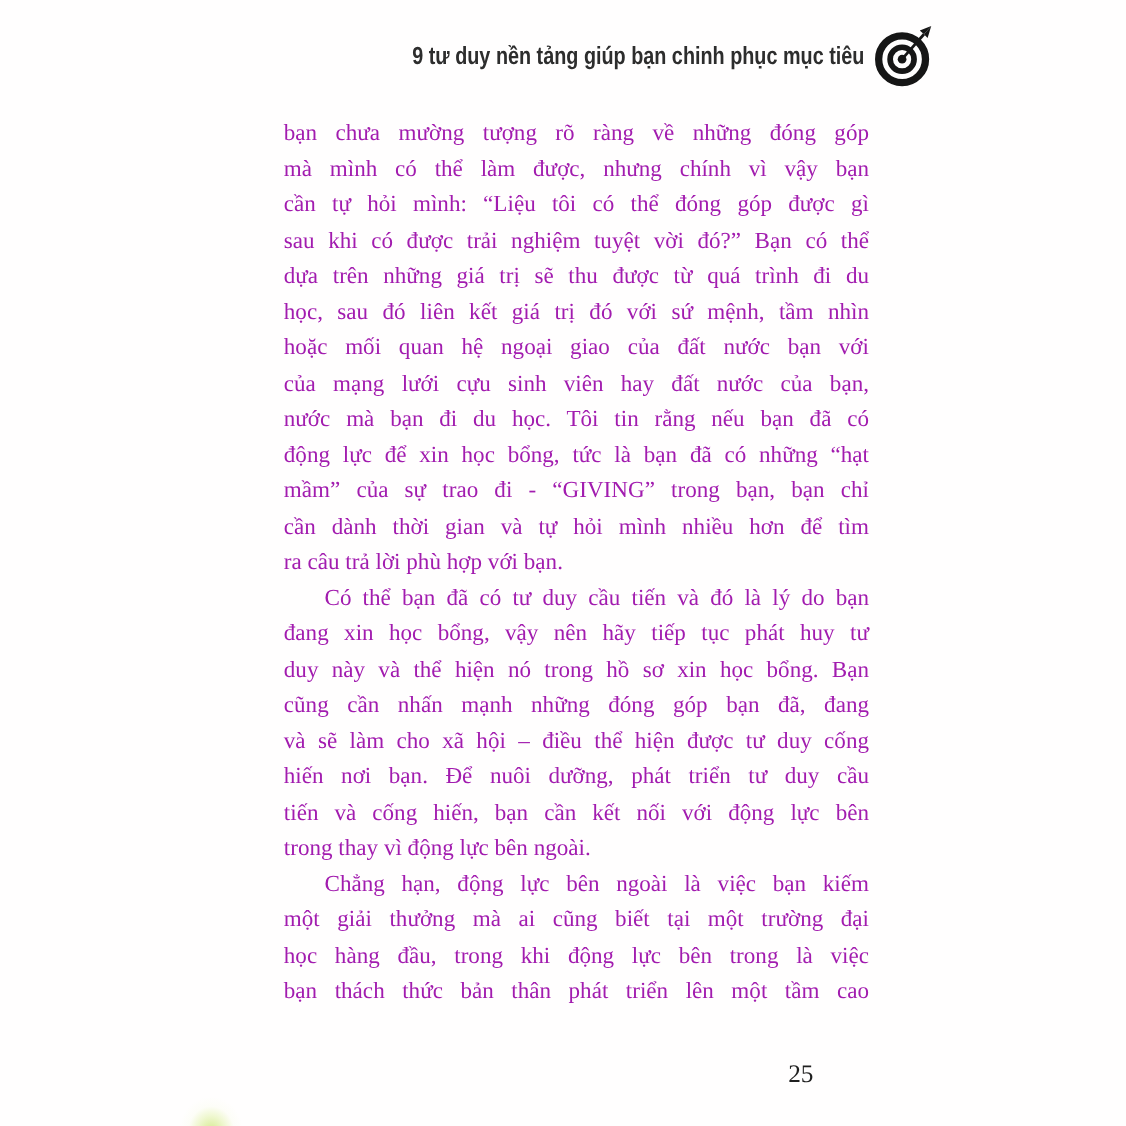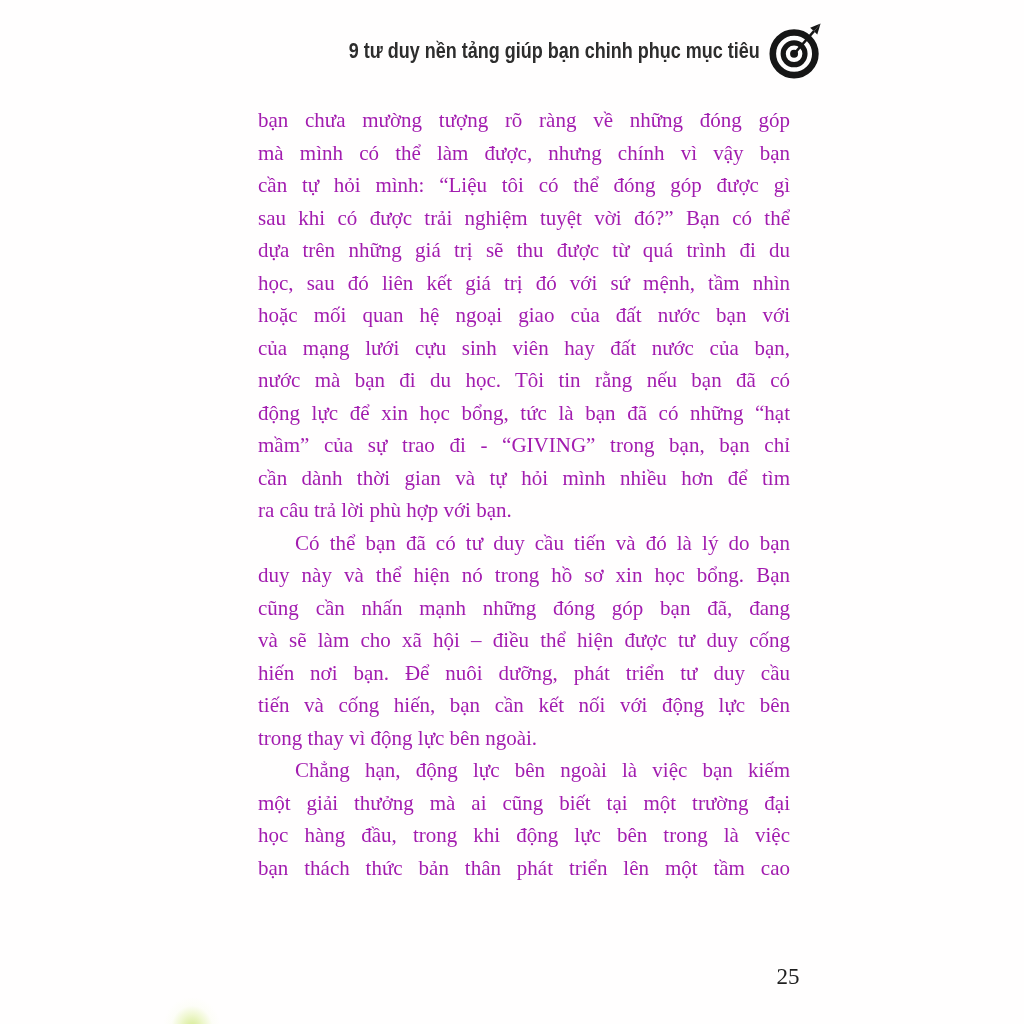--- a/index.html
+++ b/index.html
@@ -13,20 +13,21 @@
   .page {
     position: absolute; inset: 0;
     background: #fffefe;
   }
   
   .running-header {
     position: absolute; top: 20px; left: 0;
     width: 822px; height: 62px;
     display: flex; justify-content: flex-end; align-items: center;
     gap: 9px;
+    padding-left: 26px;
   }
   .running-title {
     font-family: "Liberation Sans", sans-serif;
     font-weight: bold;
     font-size: 22.5px;
     white-space: nowrap;
     transform: scaleX(0.80);
     transform-origin: right center;
   }
   .target-icon { width: 53px; height: 60px; flex: 0 0 auto; }
@@ -39,21 +40,21 @@
     line-height: 32.5px; height: 32.5px;
     text-align: justify;
     text-align-last: justify;
     overflow: visible;
   }
   .line.endline { text-align-last: left; font-family: Liberation Serif, serif; }
   .para.indent { margin-top: 0; }
   .para.indent .line:first-child { text-indent: 37px; }
   
   .page-number {
-    position: absolute; top: 964px; left: 758px; width: 60px;
+    position: absolute; top: 964px; left: 698px; width: 60px;
     text-align: center; font-size: 23px;
   }
   
   .scan-artifact {
     position: absolute; left: 163px; top: 994px; width: 58px; height: 30px;
     background: radial-gradient(ellipse 50% 105% at 50% 115%,
       rgba(202,229,115,0.80) 0%,
       rgba(224,241,165,0.50) 45%,
       rgba(244,250,218,0.18) 72%,
       rgba(255,255,255,0) 100%);
@@ -88,20 +89,21 @@
         <div class="line">hoặc mối quan hệ ngoại giao của đất nước bạn với</div>
         <div class="line">của mạng lưới cựu sinh viên hay đất nước của bạn,</div>
         <div class="line">nước mà bạn đi du học. Tôi tin rằng nếu bạn đã có</div>
         <div class="line">động lực để xin học bổng, tức là bạn đã có những “hạt</div>
         <div class="line">mầm” của sự trao đi - “GIVING” trong bạn, bạn chỉ</div>
         <div class="line">cần dành thời gian và tự hỏi mình nhiều hơn để tìm</div>
         <div class="line endline">ra câu trả lời phù hợp với bạn.</div>
       </div>
       <div class="para indent">
         <div class="line">Có thể bạn đã có tư duy cầu tiến và đó là lý do bạn</div>
+        <div class="line">đang xin học bổng, vậy nên hãy tiếp tục phát huy tư</div>
         <div class="line">duy này và thể hiện nó trong hồ sơ xin học bổng. Bạn</div>
         <div class="line">cũng cần nhấn mạnh những đóng góp bạn đã, đang</div>
         <div class="line">và sẽ làm cho xã hội – điều thể hiện được tư duy cống</div>
         <div class="line">hiến nơi bạn. Để nuôi dưỡng, phát triển tư duy cầu</div>
         <div class="line">tiến và cống hiến, bạn cần kết nối với động lực bên</div>
         <div class="line endline">trong thay vì động lực bên ngoài.</div>
       </div>
       <div class="para indent">
         <div class="line">Chẳng hạn, động lực bên ngoài là việc bạn kiếm</div>
         <div class="line">một giải thưởng mà ai cũng biết tại một trường đại</div>

